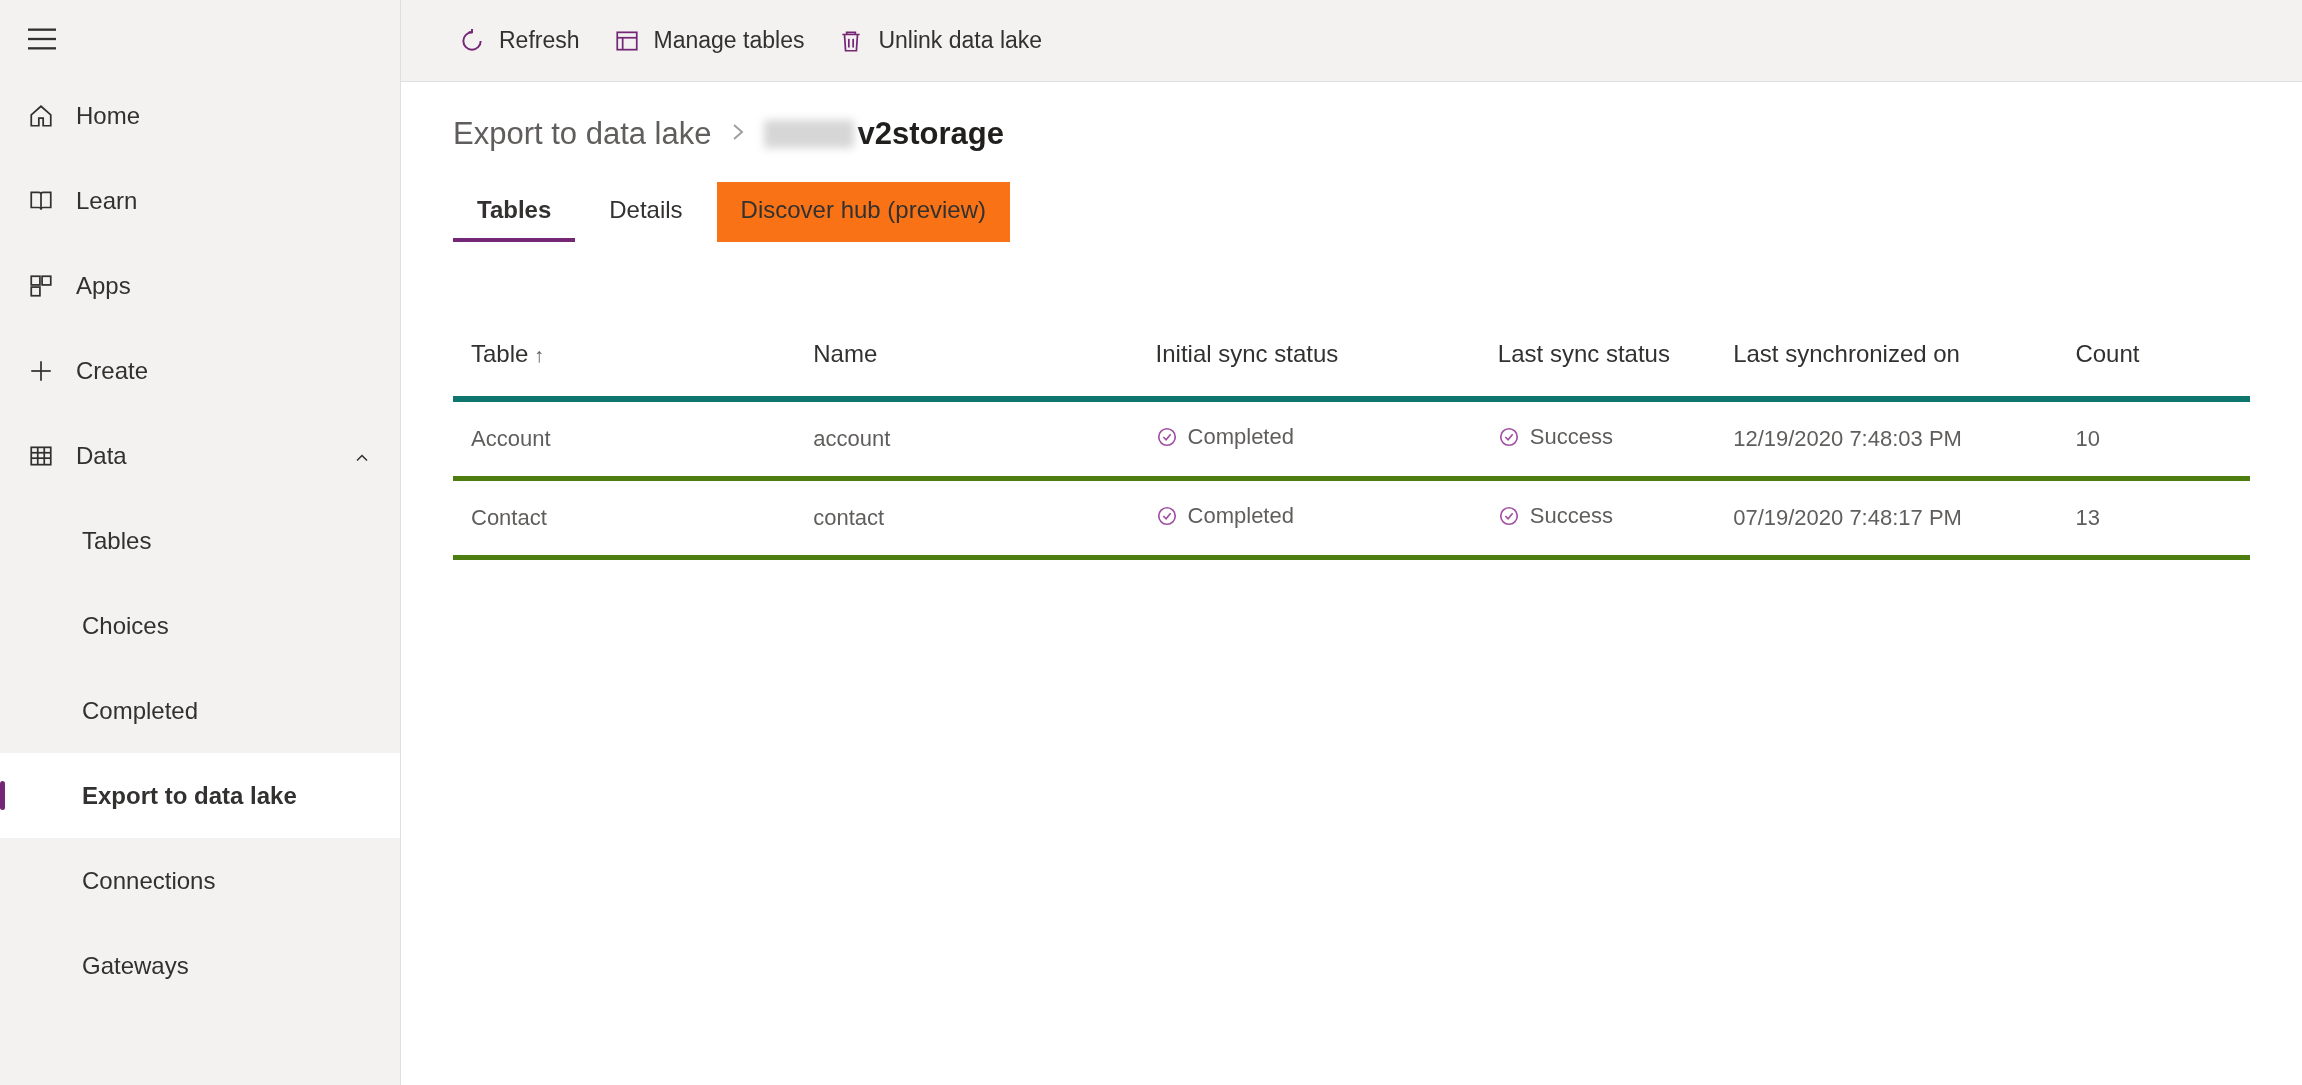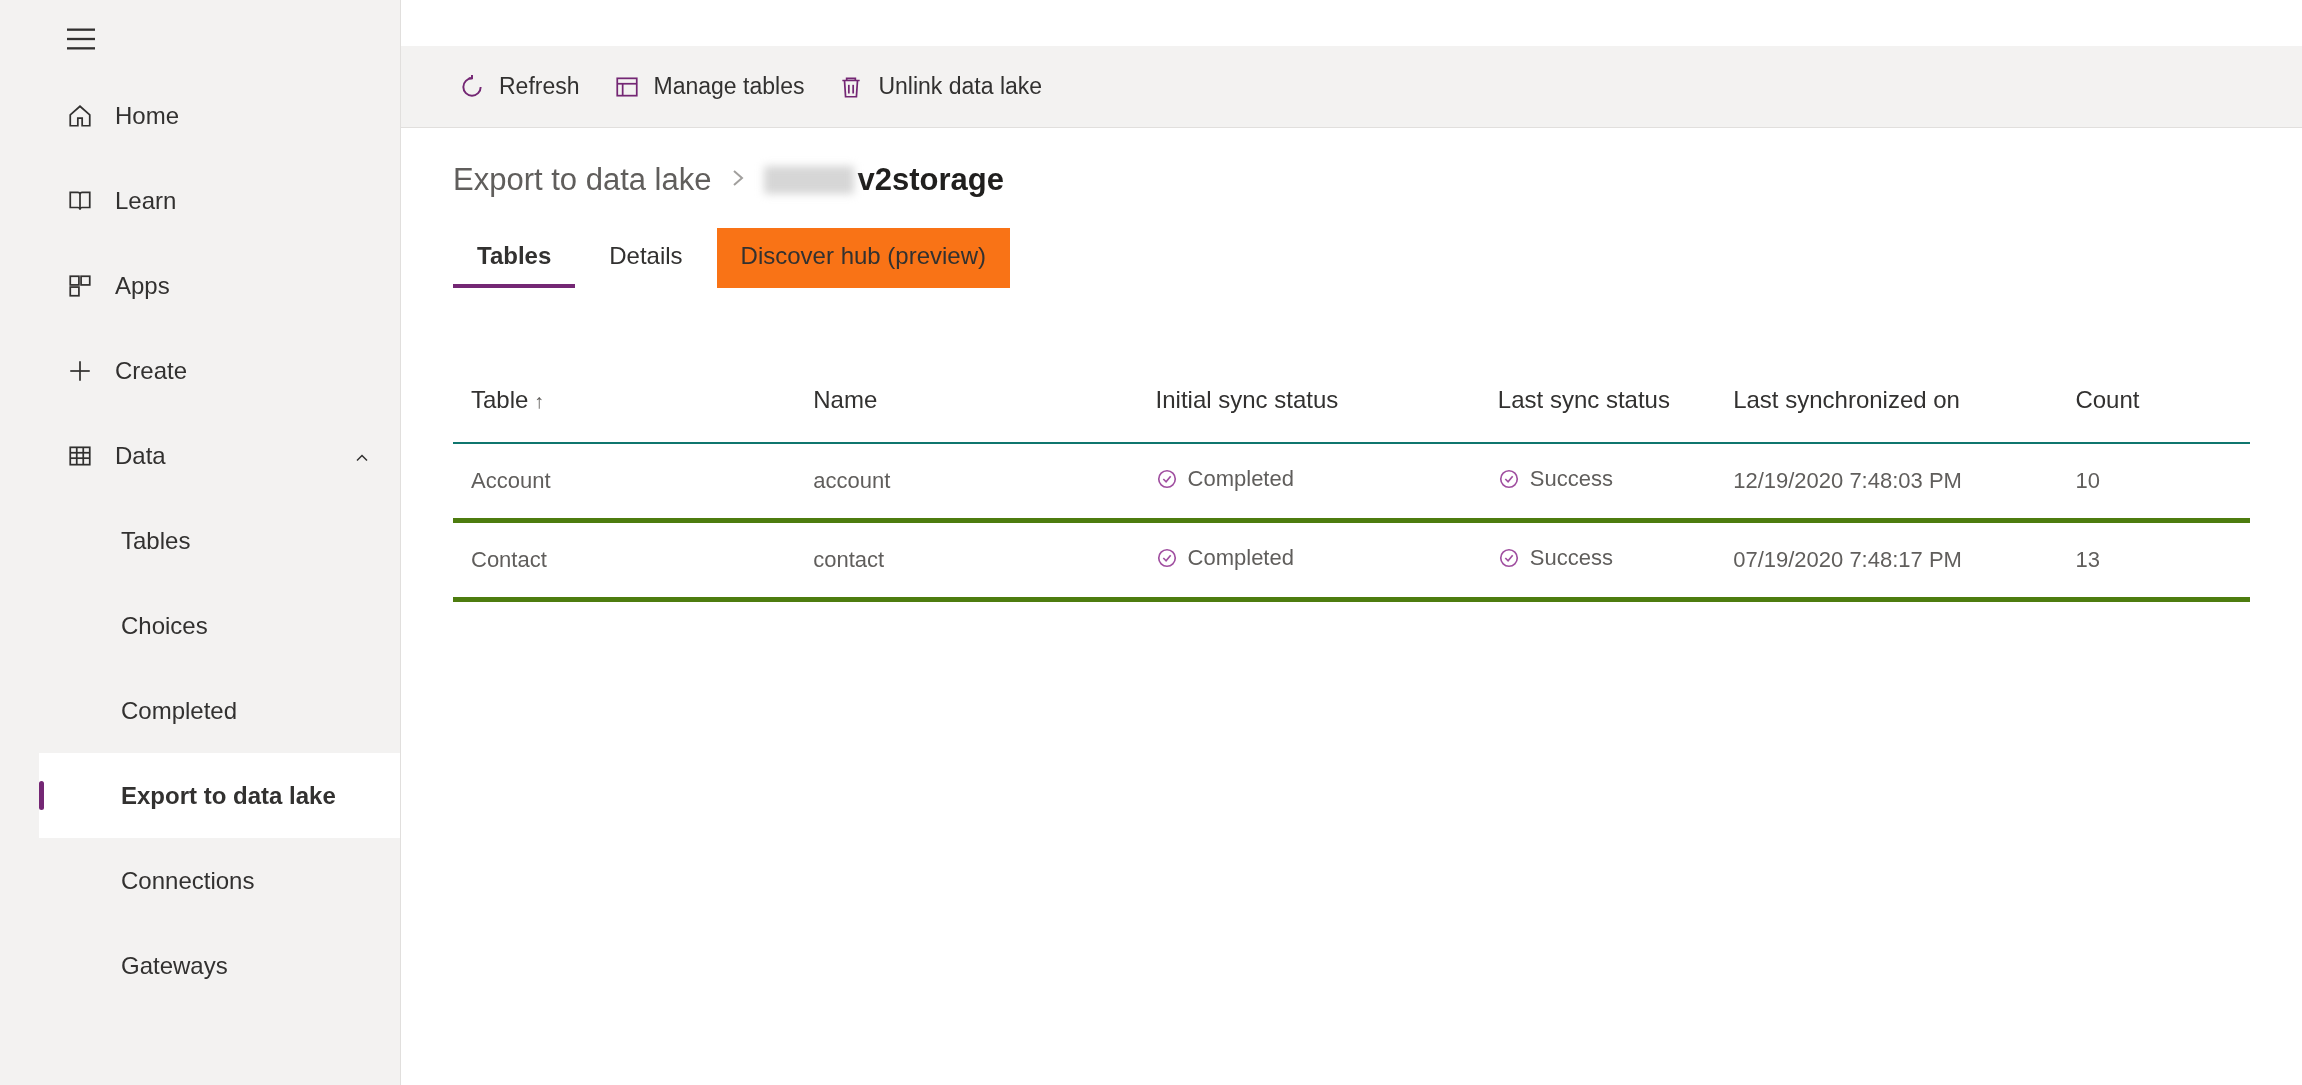--- a/index.html
+++ b/index.html
@@ -15,21 +15,20 @@
     }
 
     
     .sidebar {
       width: 401px;
       background: #f3f2f1;
       border-right: 1px solid #e1dfdd;
       display: flex;
       flex-direction: column;
       padding-top: 12px;
-      padding-left: 39px;
     }
     .hamburger {
       padding: 16px 28px 20px;
       cursor: pointer;
     }
     .hamburger svg { width: 28px; height: 22px; }
     .nav-list { list-style: none; }
     .nav-item {
       display: flex;
       align-items: center;
@@ -86,21 +85,20 @@
       background: #ffffff;
     }
     .toolbar {
       height: 82px;
       background: #f3f2f1;
       border-bottom: 1px solid #e1dfdd;
       display: flex;
       align-items: center;
       padding: 0 28px 0 58px;
       gap: 34px;
-      margin-top: 46px;
     }
     .toolbar-btn {
       display: inline-flex;
       align-items: center;
       gap: 14px;
       font-size: 23px;
       color: #323130;
       cursor: pointer;
       background: none;
       border: none;
@@ -162,21 +160,21 @@
     .data-table {
       width: 100%;
       border-collapse: collapse;
     }
     .data-table th {
       text-align: left;
       font-size: 24px;
       font-weight: 400;
       color: #323130;
       padding: 18px 18px 28px;
-      border-bottom: 2px solid #0f766e;
+      border-bottom: 6px solid #0f766e;
     }
     .data-table th.sortable::after {
       content: " \2191";
       color: #605e5c;
       font-size: 20px;
     }
     .data-table td {
       font-size: 22px;
       color: #605e5c;
       padding: 22px 18px;

